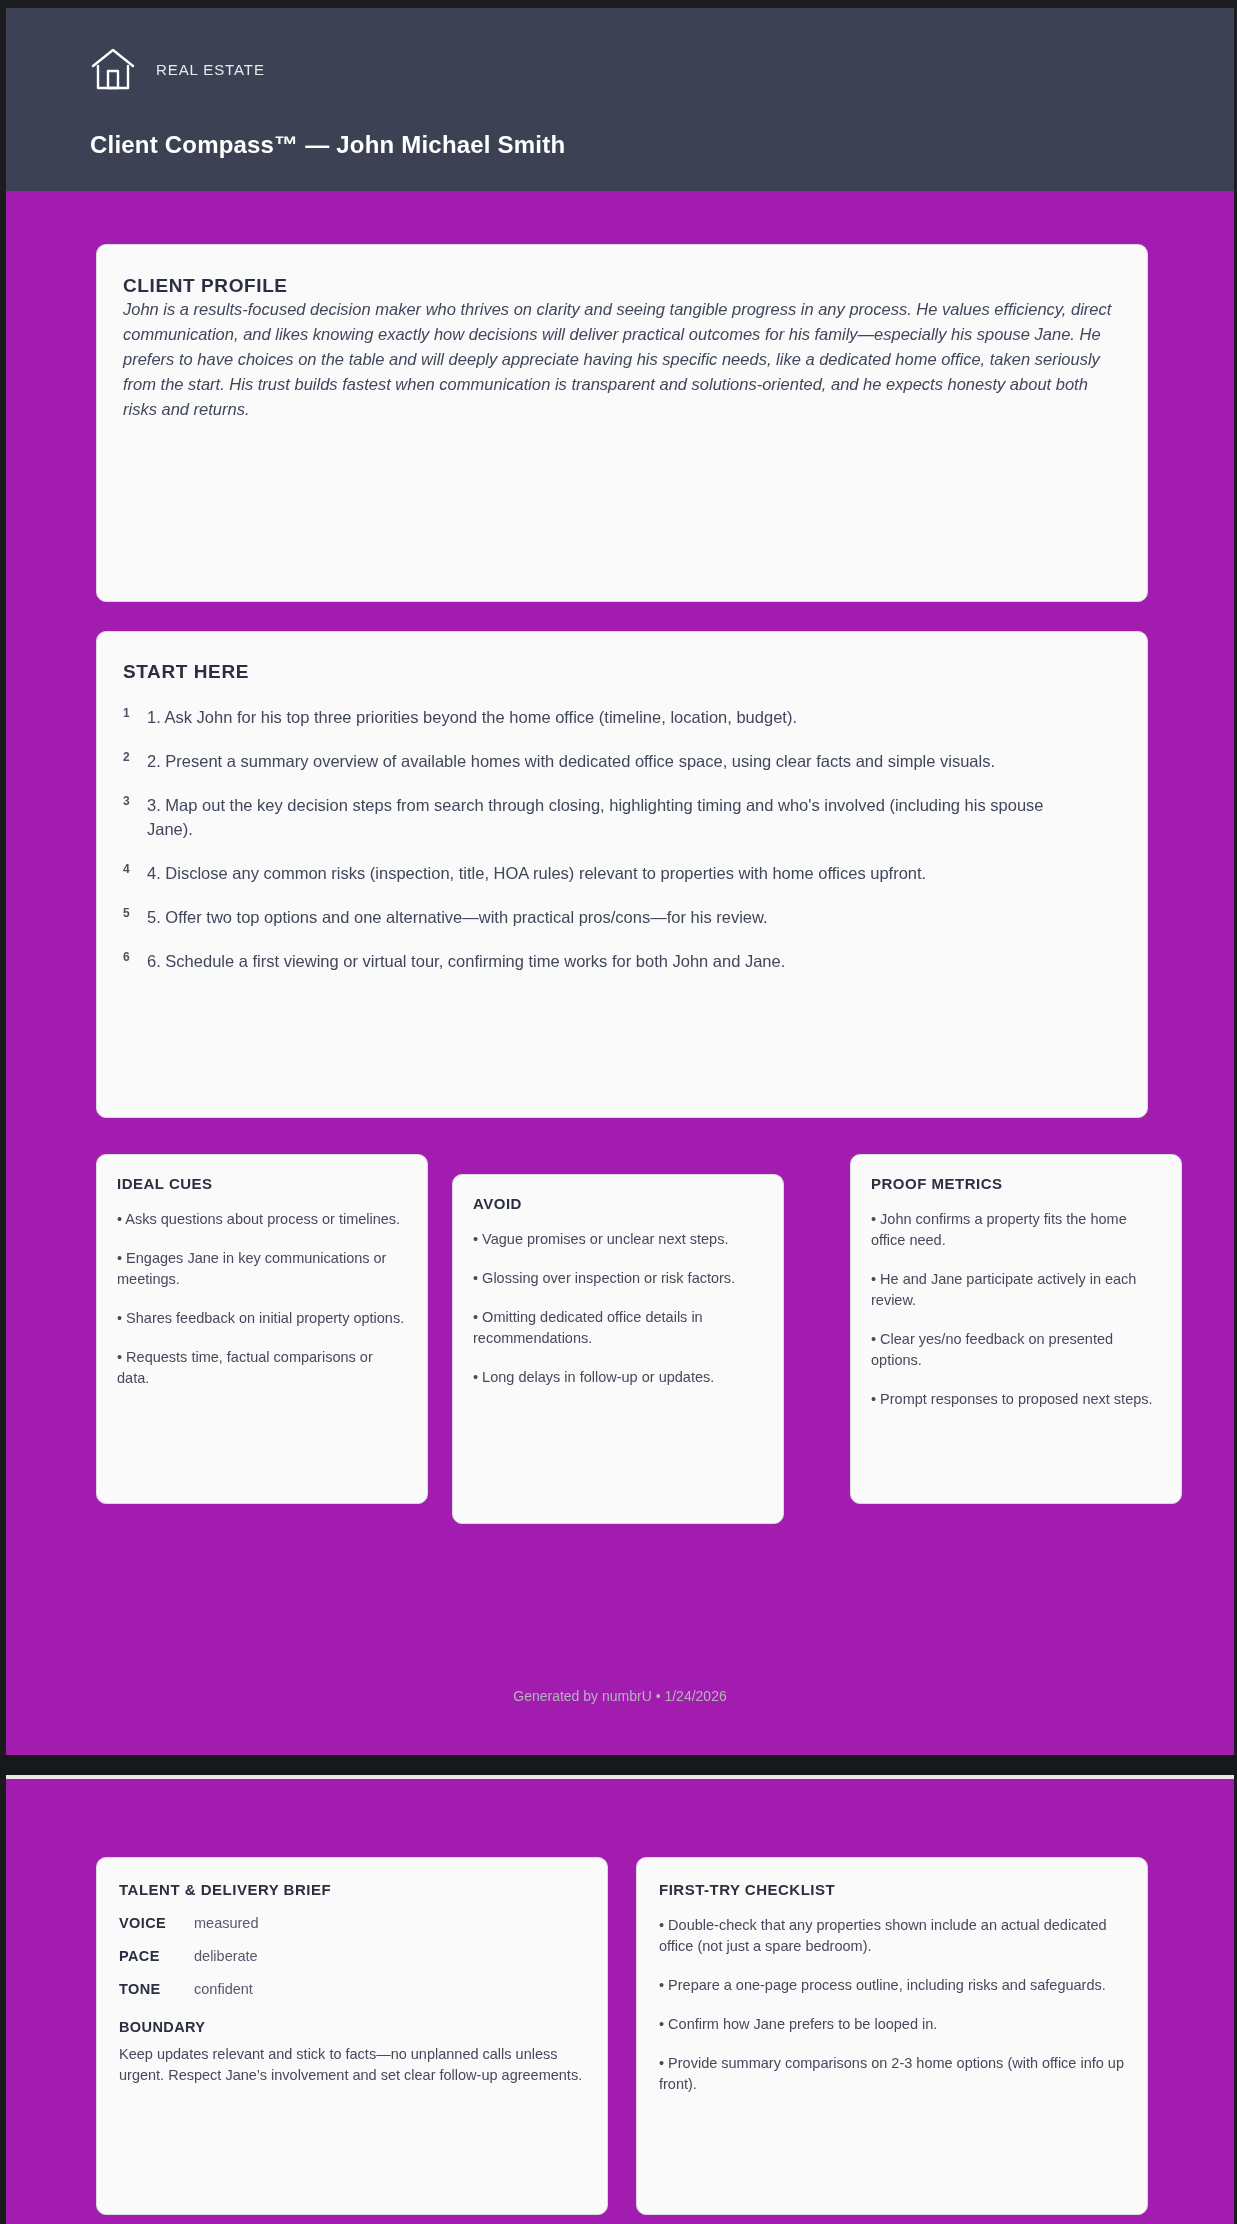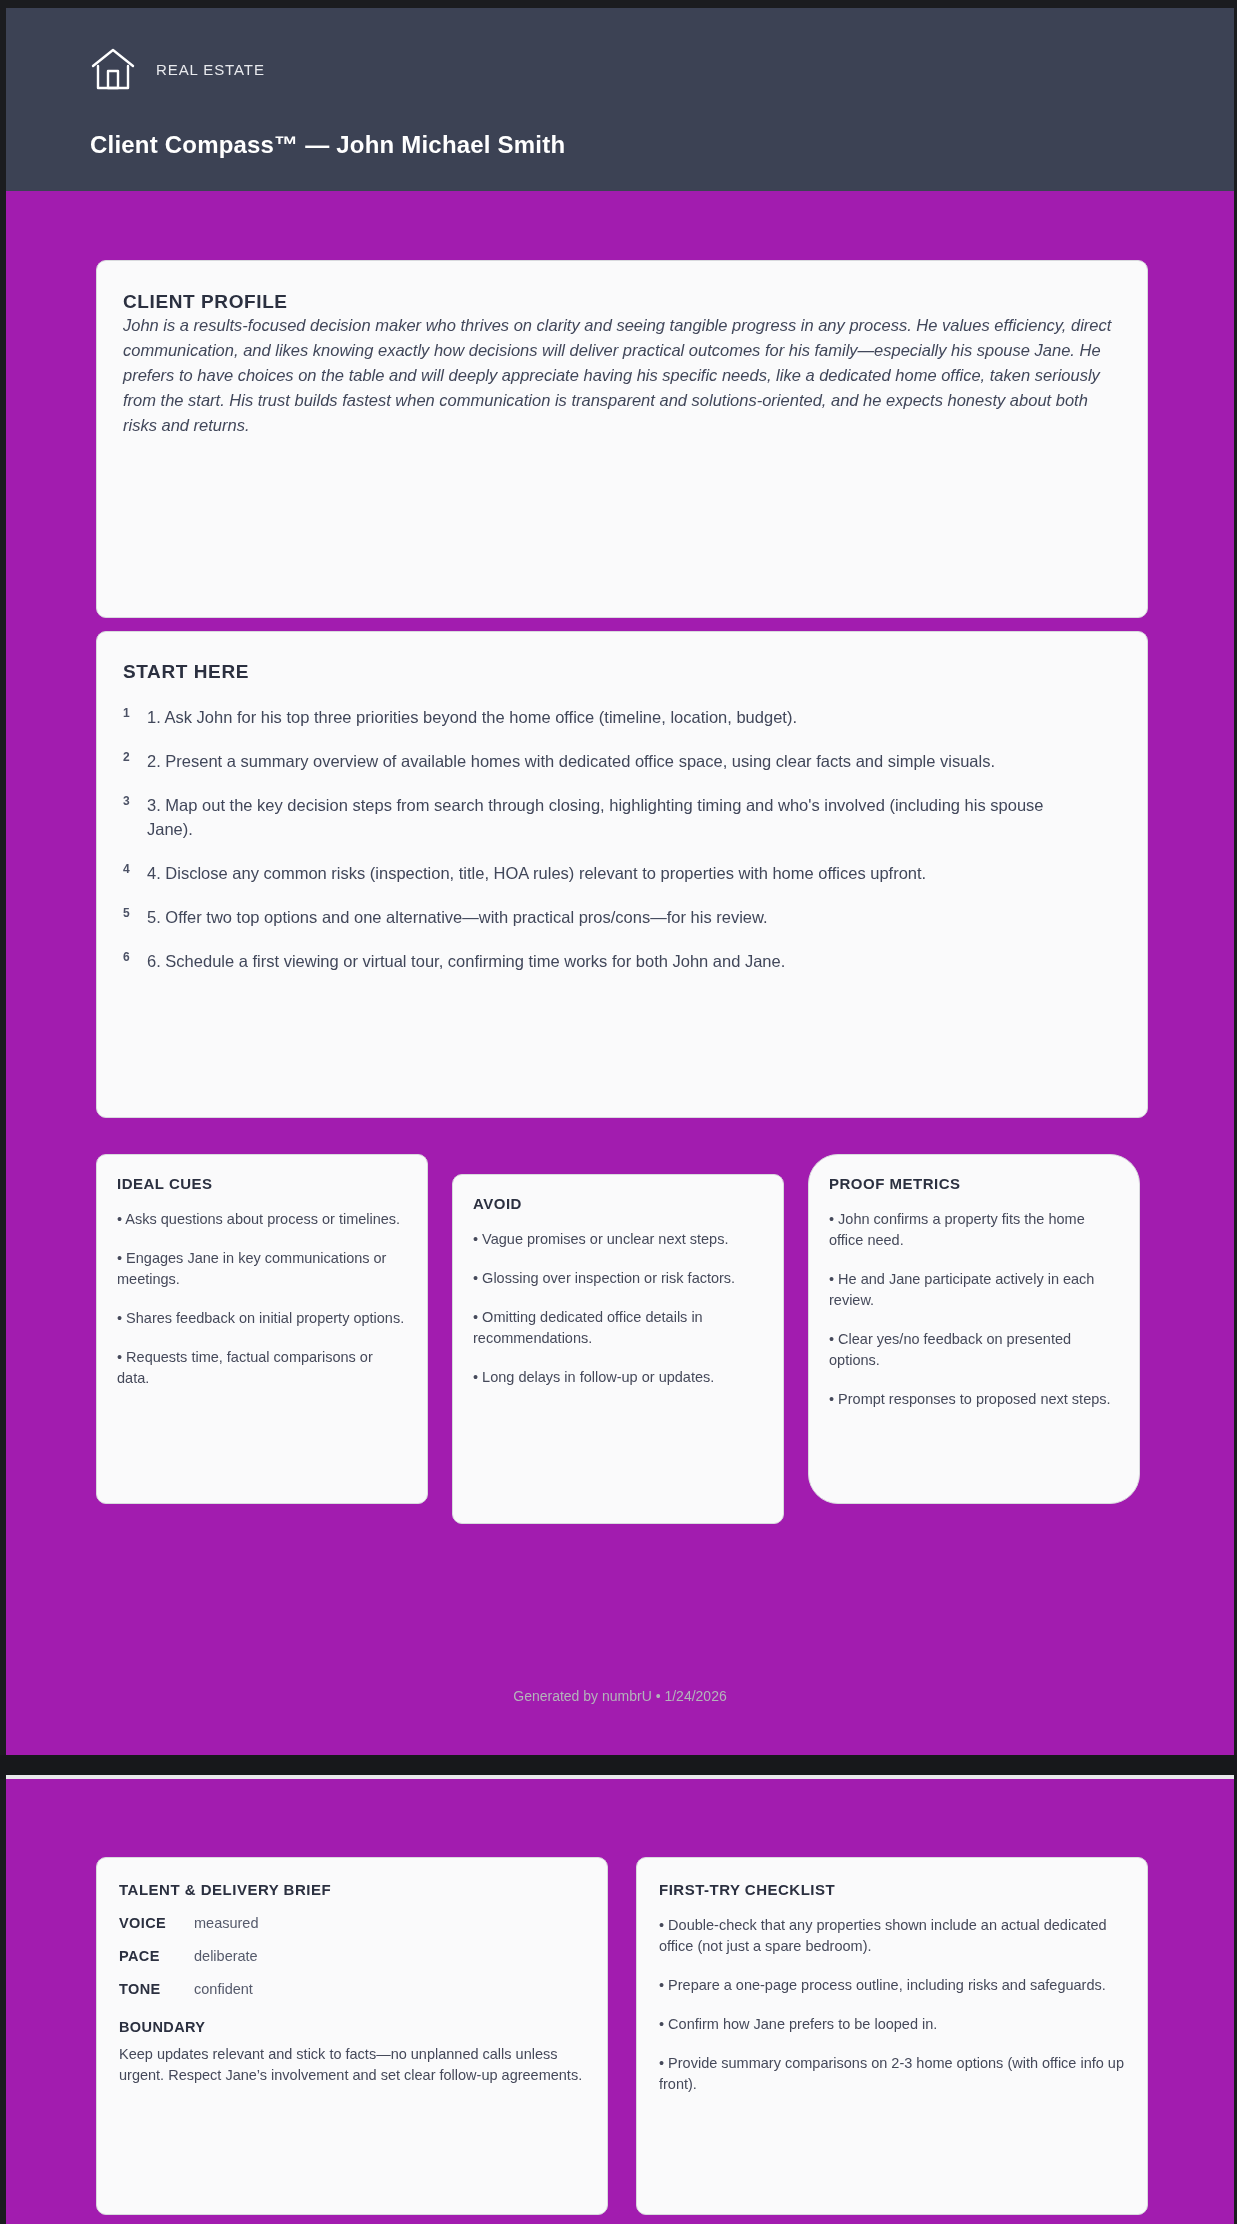--- a/index.html
+++ b/index.html
@@ -85,21 +85,21 @@
     font-weight: bold;
     color: #2b3040;
     letter-spacing: 0.6px;
   }
   .card-title.sm {
     font-size: 15px;
     letter-spacing: 0.5px;
   }
 
   
-  .profile-card { left: 90px; top: 252px; width: 1052px; height: 358px; padding: 30px 26px 0 26px; }
+  .profile-card { left: 90px; top: 236px; width: 1052px; height: 358px; padding: 30px 26px 0 26px; }
   .profile-body {
     font-style: italic;
     font-size: 16.5px;
     line-height: 25px;
     color: #41475a;
   }
 
   
   .start-card { left: 90px; top: 623px; width: 1052px; height: 487px; padding: 29px 26px 0 26px; }
   .steps { margin-top: 22px; }
@@ -126,21 +126,21 @@
 
   
   .tri {
     top: 1146px;
     width: 332px;
     height: 350px;
     padding: 20px 20px 0 20px;
   }
   .tri-1 { left: 90px; }
   .tri-2 { left: 446px; margin-top: 20px; }
-  .tri-3 { left: 802px; border-radius: 30px; }
+  .tri-3 { left: 844px; }
   .bullets { margin-top: 17px; }
   .bullet {
     font-size: 14.5px;
     line-height: 21px;
     color: #45495a;
     margin-bottom: 18px;
   }
 
   
   .page-footer {

